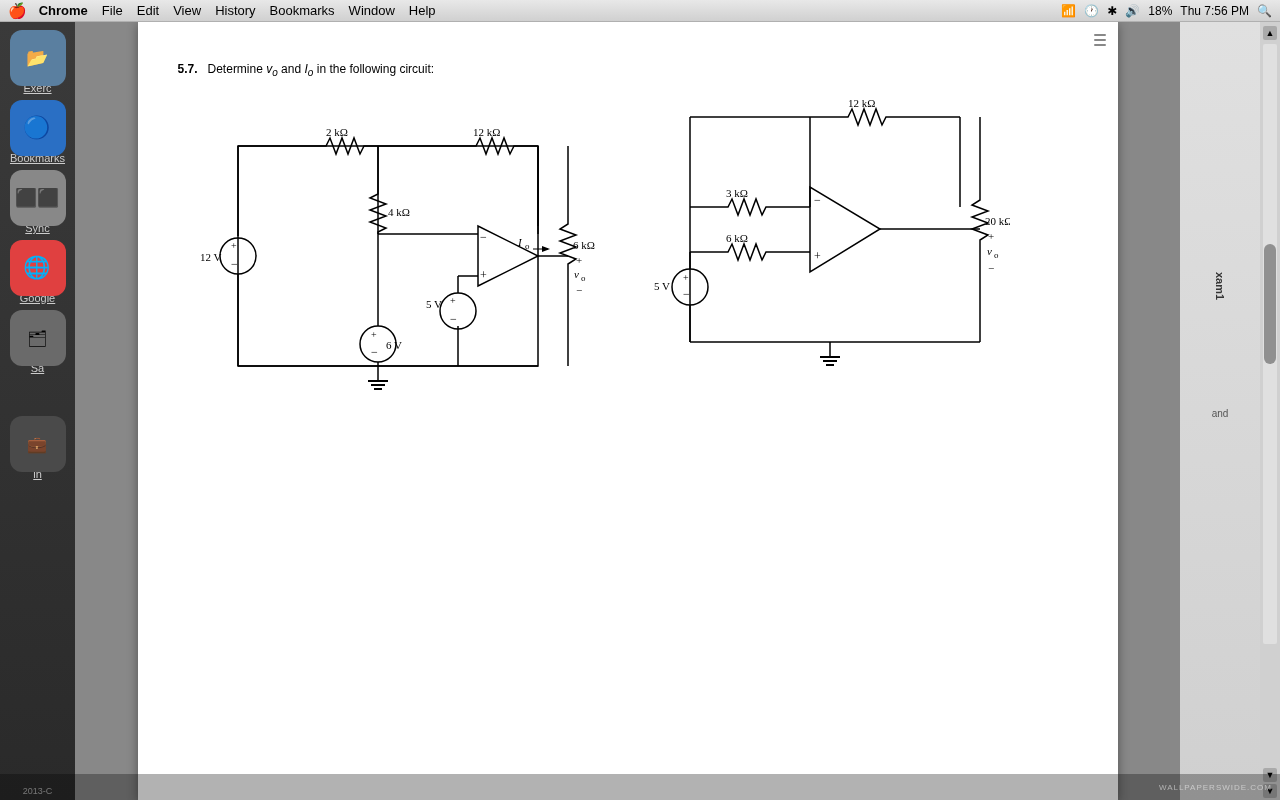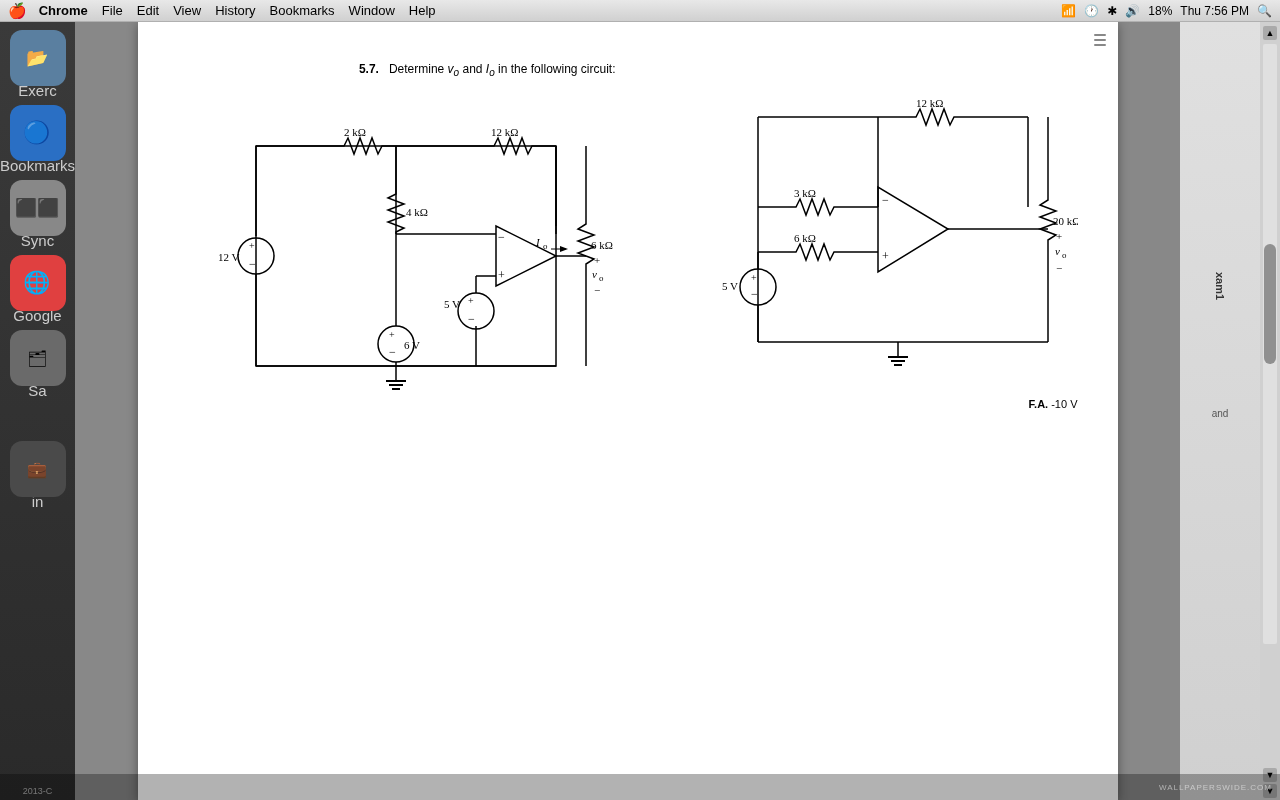--- a/index.html
+++ b/index.html
@@ -71,24 +71,25 @@
       border-radius: 12px;
       background: #555;
       display: flex;
       align-items: center;
       justify-content: center;
       font-size: 22px;
       cursor: pointer;
       position: relative;
     }
     .sidebar-label {
-      font-size: 15px;
+      font-size: 11px;
       color: #ccc;
       text-align: center;
       margin-top: -4px;
+      text-decoration: underline;
     }
     .sidebar-entry {
       display: flex;
       flex-direction: column;
       align-items: center;
       width: 100%;
     }
 
     
     .sidebar-right {
@@ -122,21 +123,20 @@
       padding: 30px 40px;
       position: relative;
       box-shadow: 0 2px 10px rgba(0,0,0,0.4);
     }
 
     
     .problems-container {
       display: flex;
       gap: 24px;
       margin-top: 10px;
-      text-align: right;
     }
     .problem {
       flex: 1;
     }
     .problem-title {
       font-size: 12px;
       margin-bottom: 8px;
     }
     .problem-title .num {
       font-weight: bold;
@@ -418,24 +418,20 @@
             <line x1="180" y1="295" x2="200" y2="295" stroke="#000" stroke-width="2"></line>
             <line x1="183" y1="299" x2="197" y2="299" stroke="#000" stroke-width="2"></line>
             <line x1="186" y1="303" x2="194" y2="303" stroke="#000" stroke-width="2"></line>
 
             <line x1="50" y1="55" x2="50" y2="145" stroke="#000" stroke-width="1.5"></line>
 
             <line x1="50" y1="55" x2="170" y2="55" stroke="#000" stroke-width="1.5"></line>
 
           </svg>
 
-          <div class="answer-line">
-            <span class="fa">F.A.</span>
-            <span>   -10 V</span>
-          </div>
         </div>
 
       </div>
 
     </div>
 
   </div>
 
   <div class="right-panel-partial">
     <div style="writing-mode: vertical-rl; font-size:11px; color:#333; font-weight:bold; margin-top:240px;">xam1</div>

